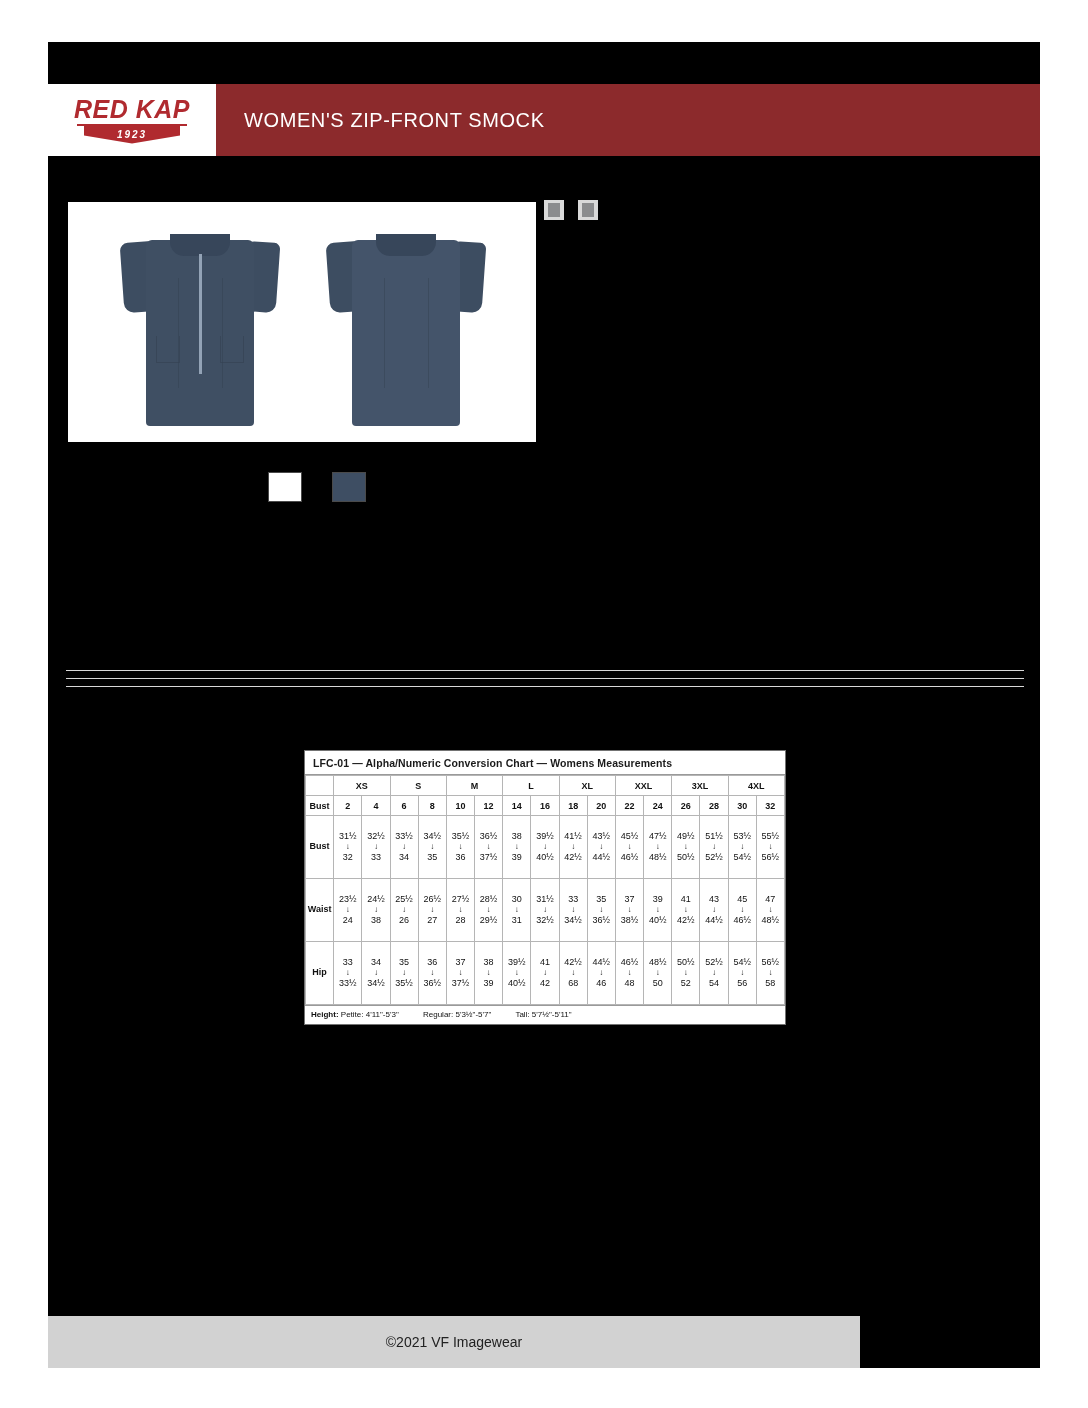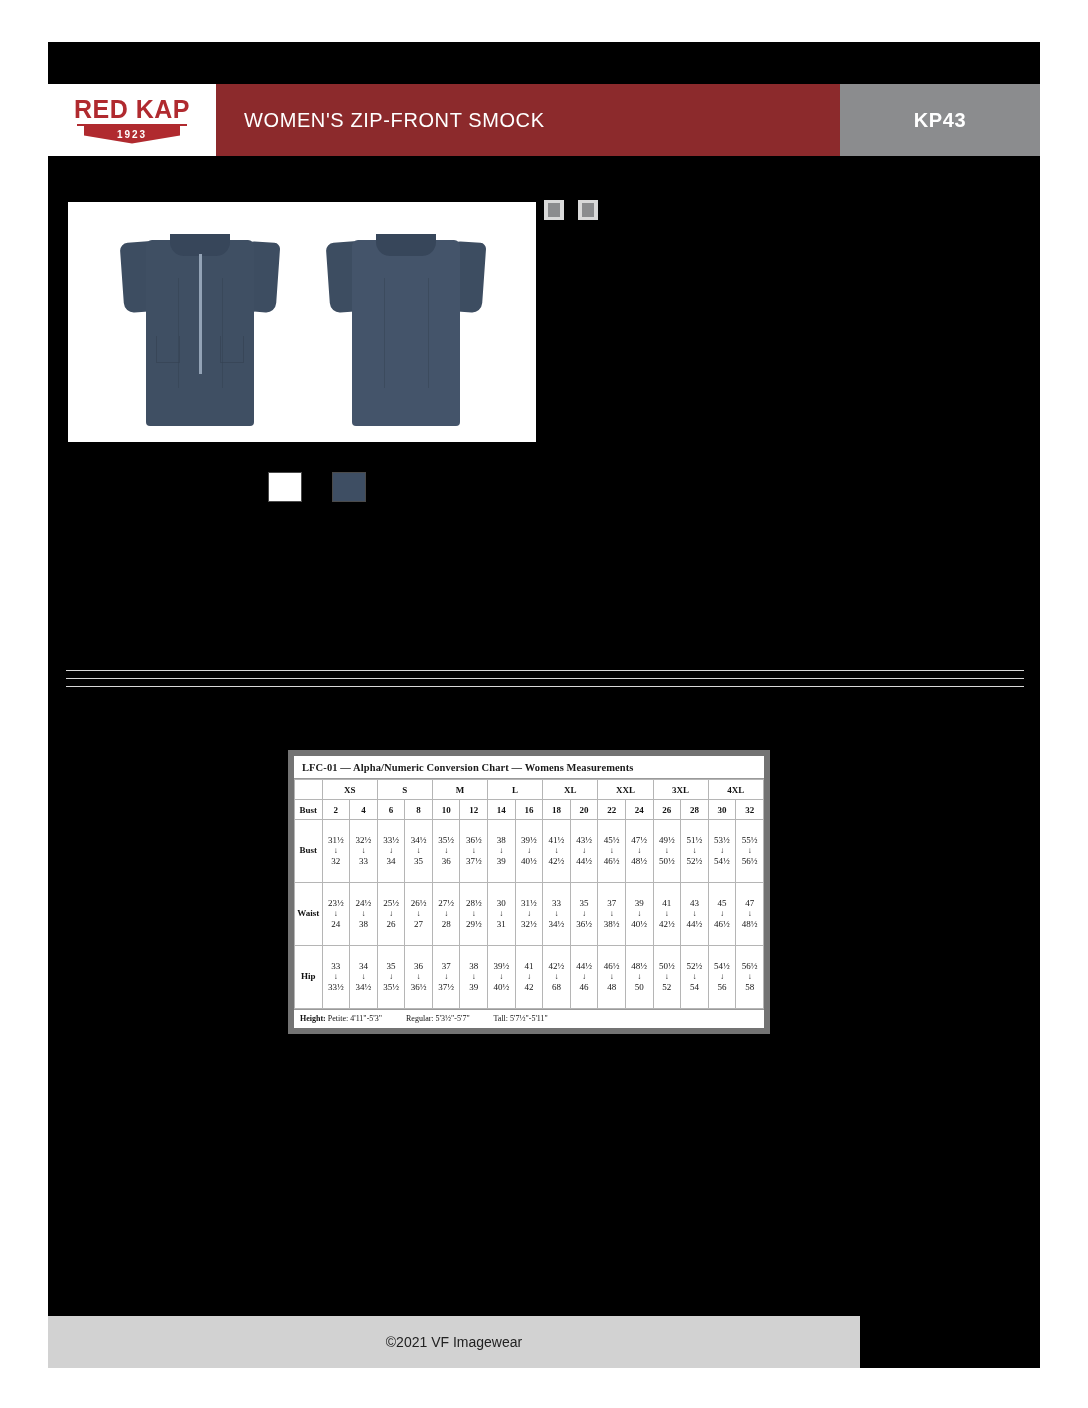--- a/index.html
+++ b/index.html
@@ -43,20 +43,21 @@
     position: relative;
   }
   .logo-shield {
     width: 132px;
     height: 72px;
     position: relative;
     display: flex;
     flex-direction: column;
     align-items: center;
     justify-content: center;
+    font-style: italic;
   }
   .logo-top {
     color: #b02a2f;
     font-weight: bold;
     font-size: 25px;
     letter-spacing: 0.5px;
     line-height: 1;
     font-family: "Liberation Sans", sans-serif;
   }
   .logo-badge {
@@ -222,27 +223,27 @@
   .rule {
     height: 1px;
     background: #d7d7d7;
     margin-bottom: 7px;
   }
   .rule.last { margin-bottom: 0; }
 
   
   .chart {
     position: absolute;
-    left: 240px;
+    left: 256px;
     top: 708px;
     width: 482px;
     background: #ffffff;
-    border: 6px solid #737373;
+    border: 1px solid #737373;
     box-sizing: border-box;
-    font-family: Liberation Serif, serif;
+    font-family: Liberation Sans, sans-serif;
   }
   .chart-title {
     font-size: 10.5px;
     font-weight: bold;
     color: #1a1a1a;
     padding: 6px 8px 5px 8px;
     border-bottom: 1px solid #9a9a9a;
     letter-spacing: 0.1px;
   }
   table.size {
@@ -312,21 +313,20 @@
 
   <div class="header">
     <div class="logo-box">
       <div class="logo-shield">
         <div class="logo-top">RED KAP</div>
         <div class="logo-line"></div>
         <div class="logo-badge">1923</div>
       </div>
     </div>
     <div class="title-bar">WOMEN'S ZIP-FRONT SMOCK</div>
-    <div class="style-box">KP43</div>
   </div>
 
   <div class="product-img">
     <div class="garment front">
       <div class="g-sleeve-l"></div>
       <div class="g-sleeve-r"></div>
       <div class="g-body"></div>
       <div class="g-collar"></div>
       <div class="g-zip"></div>
       <div class="g-seam s1"></div>

